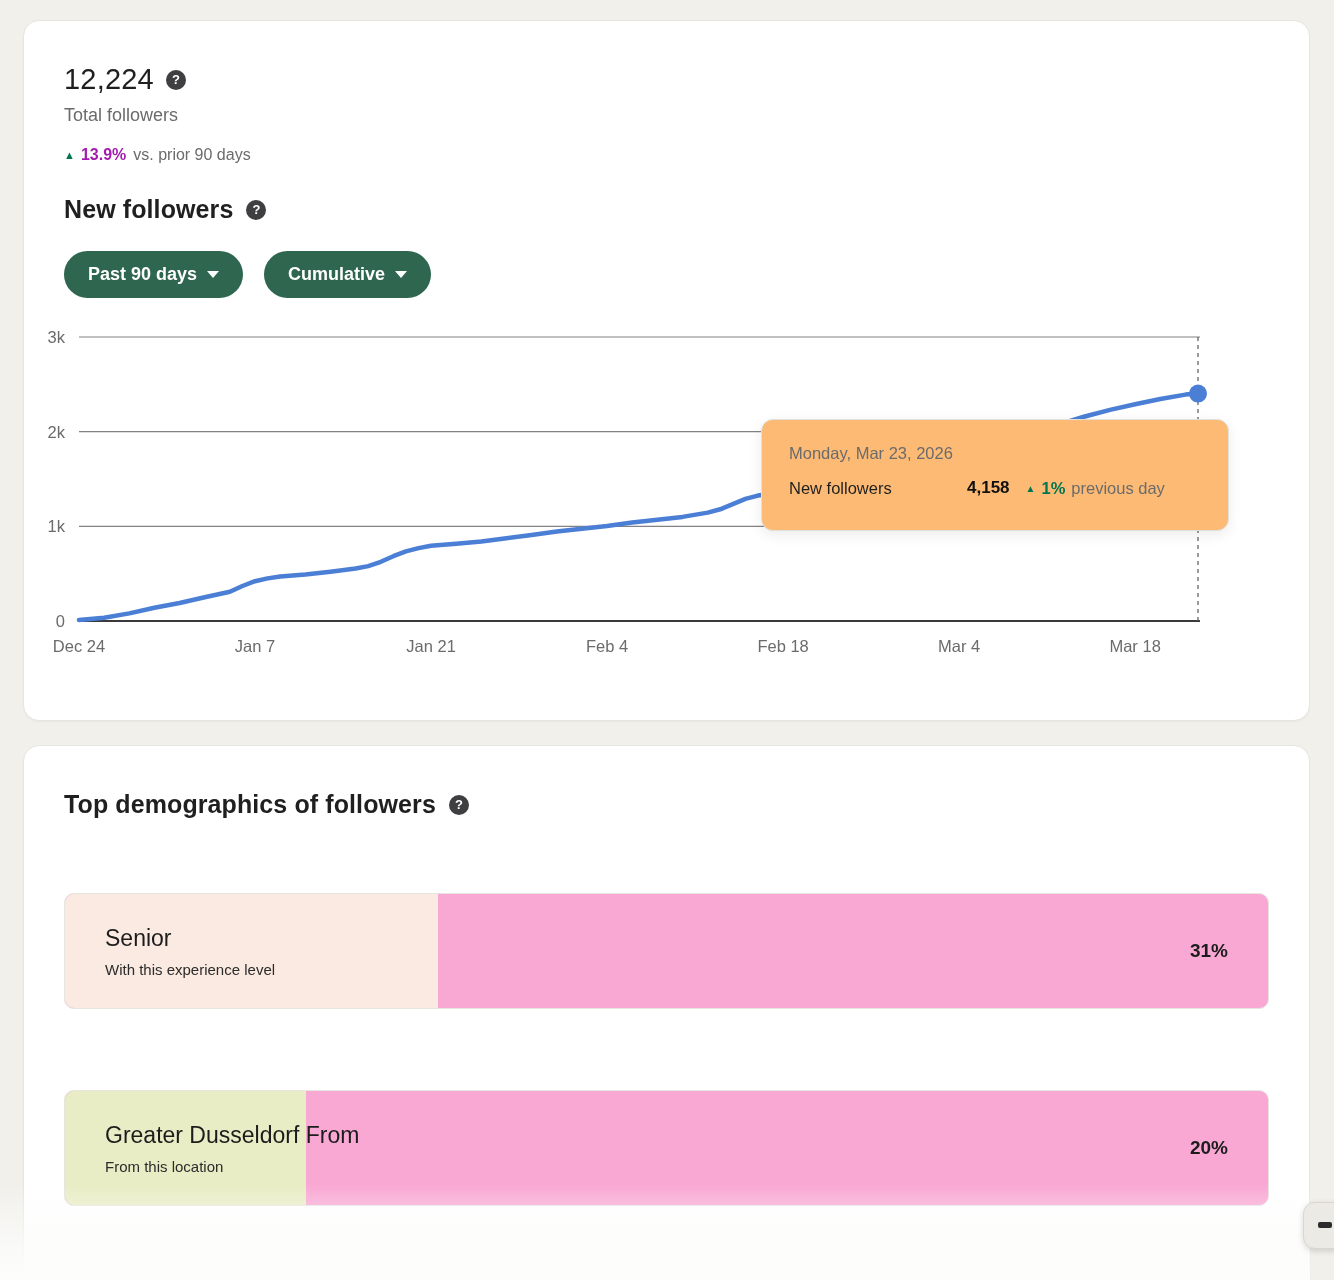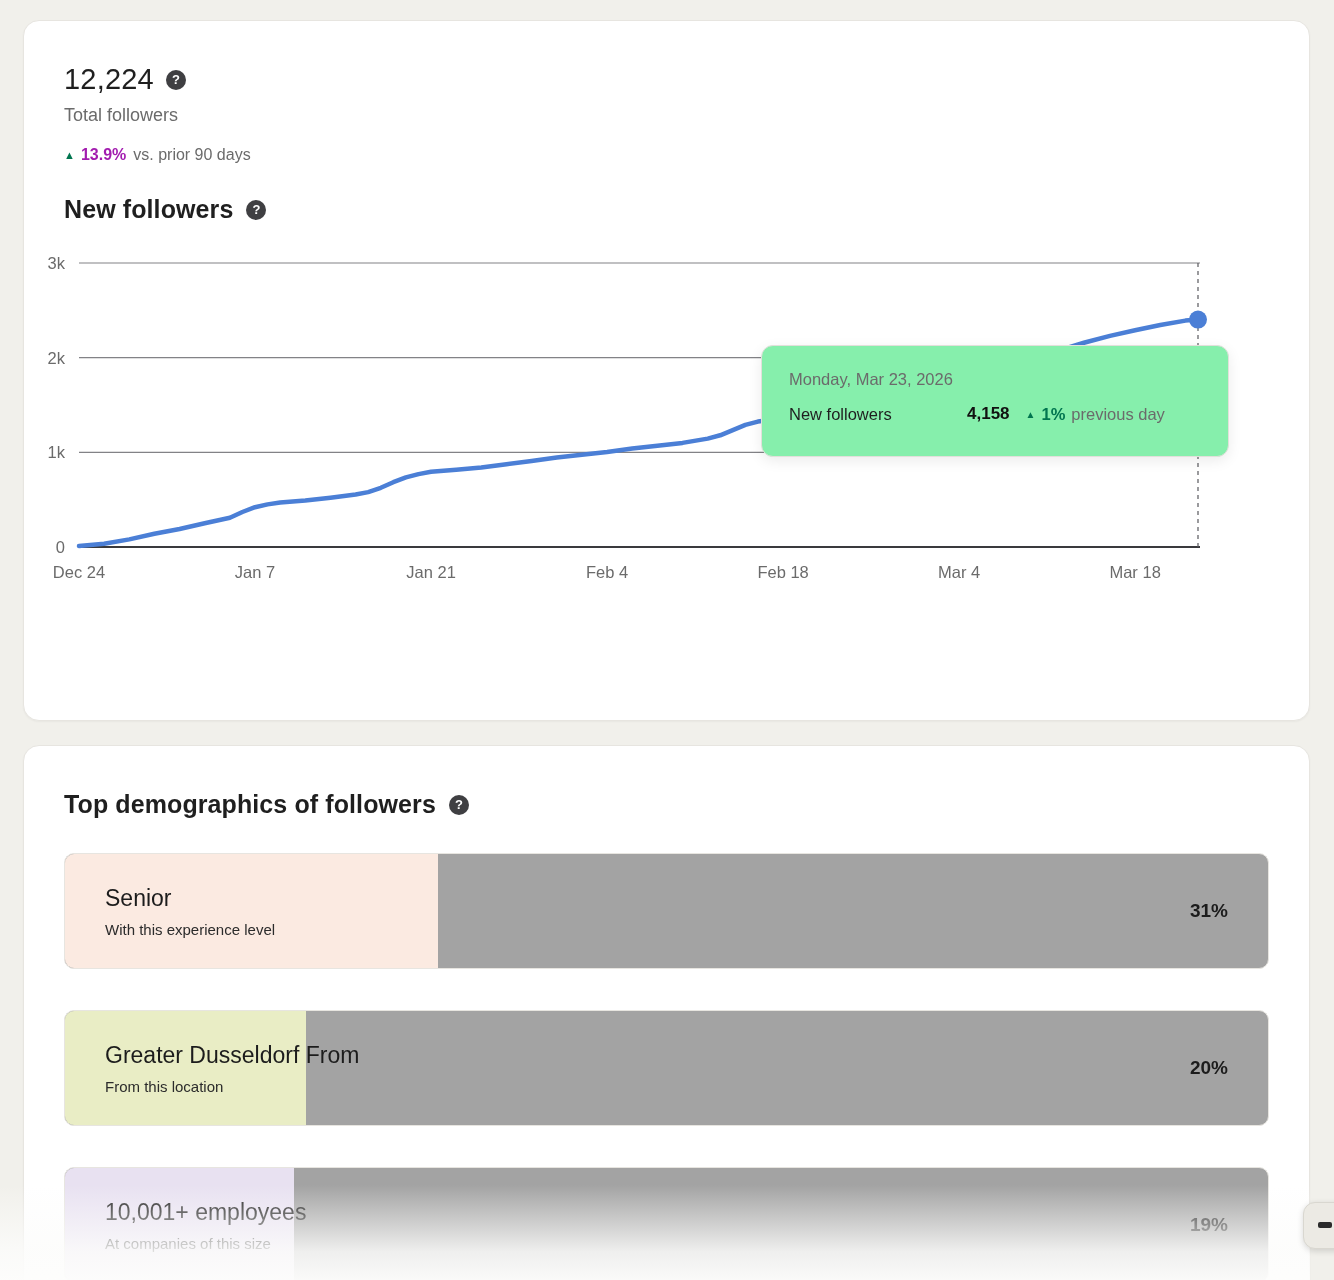--- a/index.html
+++ b/index.html
@@ -87,21 +87,21 @@
   .chart-wrap { position:relative; margin-top:31px; margin-left:-40px; width:1267px; height:335px; }
   .chart-svg { display:block; }
   .tick-label { font-size:16.5px; fill:#6b6b6b; font-family:"Liberation Sans", sans-serif; }
 
   .tooltip {
     position:absolute;
     left:737px;
     top:90px;
     width:468px;
     height:112px;
-    background:#86efac;
+    background:#fdba74;
     border:1px solid #e2e0db;
     border-radius:12px;
     box-shadow:0 4px 14px rgba(0,0,0,0.08);
     padding:24px 27px 0 27px;
   }
   .tooltip-date { font-size:16.5px; color:#6b6b6b; }
   .tooltip-row { margin-top:15px; display:flex; align-items:center; font-size:16.5px; }
   .tooltip-label { color:#1f1f1f; width:178px; }
   .tooltip-value { font-weight:700; font-size:17px; color:#111; }
   .tooltip-change-tri { color:#01754f; font-size:10px; margin:0 6px 0 16px; }
@@ -109,22 +109,23 @@
   .tooltip-change { color:#01754f; font-weight:700; }
   .tooltip-change-suffix { color:#6b6b6b; margin-left:6px; }
 
   
   .demo-rows { margin-top:34px; display:flex; flex-direction:column; gap:41px; }
   .demo-row {
     position:relative;
     height:116px;
     border:1px solid #e7e5e0;
     border-radius:10px;
-    background:#a3a3a3;
+    background:#f9a8d4;
     overflow:hidden;
+    margin-top:40px;
   }
   .demo-fill { position:absolute; left:0; top:0; bottom:0; }
   .demo-text { position:relative; height:100%; display:flex; flex-direction:column; justify-content:center; padding-left:40px; gap:9px; }
   .demo-title { font-size:23px; color:#1c1c1c; }
   .demo-subtitle { font-size:15px; color:#2b2b2b; }
   .demo-percent {
     position:absolute;
     right:40px; top:50%;
     transform:translateY(-50%);
     font-size:19px;
@@ -171,20 +172,30 @@
     <span class="trend-tri"></span>
     <span class="trend-val">13.9%</span>
     <span class="trend-suffix">vs. prior 90 days</span>
   </div>
 
   <div class="section-title-row">
     <h2 class="section-title">New followers</h2>
     <span class="help"></span>
   </div>
 
+  <div class="filters">
+    <button class="pill">
+      <span>Past 90 days</span>
+      <span class="caret"></span>
+    </button>
+    <button class="pill">
+      <span>Cumulative</span>
+      <span class="caret"></span>
+    </button>
+  </div>
 
   <div class="chart-wrap">
     <svg class="chart-svg" id="chart" width="1267" height="335" viewBox="0 0 1267 335">
         <line x1="55" x2="1176" y1="8" y2="8" stroke="#59595e" stroke-width="1.1" opacity="0.75"></line>
         <text x="41" y="14" text-anchor="end" class="tick-label">3k</text>
         <line x1="55" x2="1176" y1="102.66666666666666" y2="102.66666666666666" stroke="#59595e" stroke-width="1.1" opacity="0.75"></line>
         <text x="41" y="108.66666666666666" text-anchor="end" class="tick-label">2k</text>
         <line x1="55" x2="1176" y1="197.33333333333331" y2="197.33333333333331" stroke="#59595e" stroke-width="1.1" opacity="0.75"></line>
         <text x="41" y="203.33333333333331" text-anchor="end" class="tick-label">1k</text>
         <line x1="55" x2="1176" y1="292" y2="292" stroke="#3a3a3d" stroke-width="1.8" opacity="1"></line>

